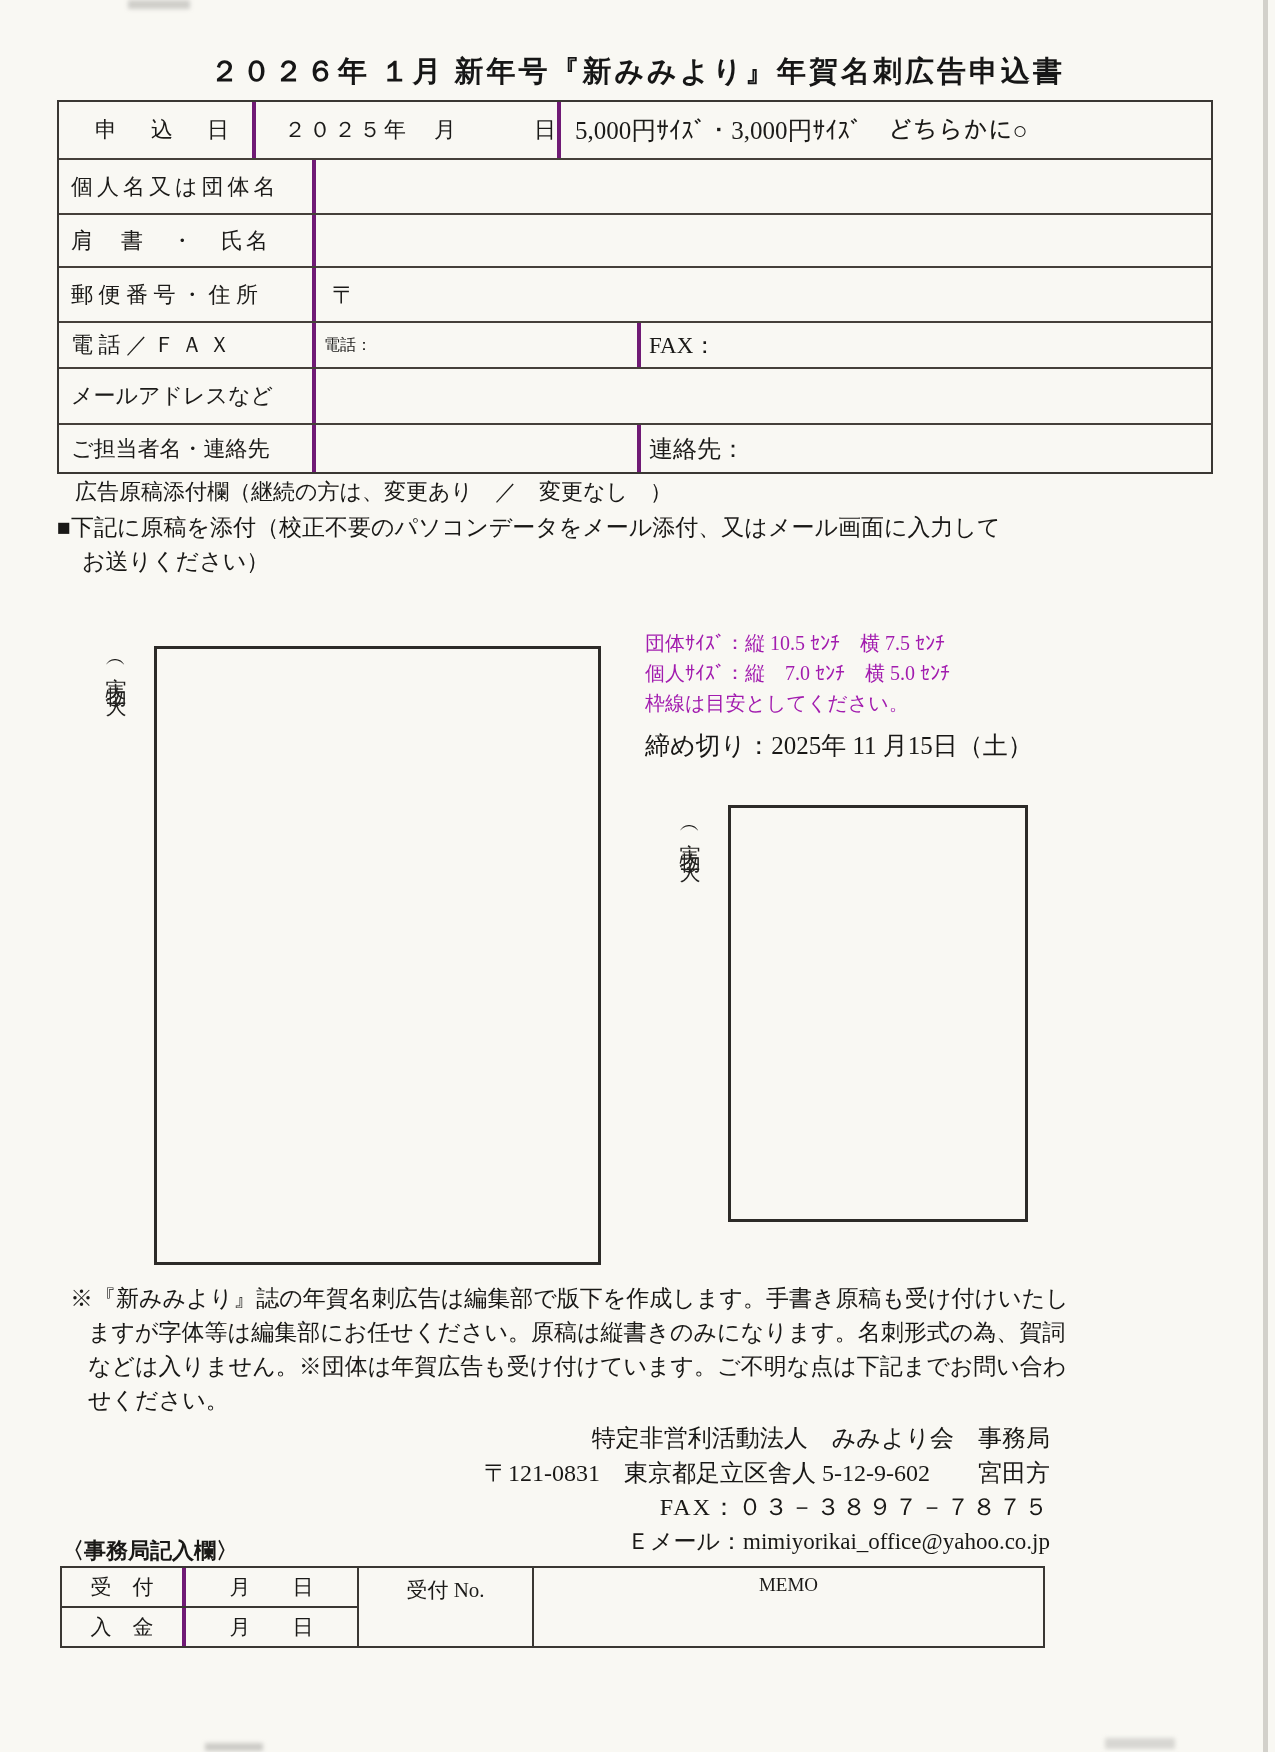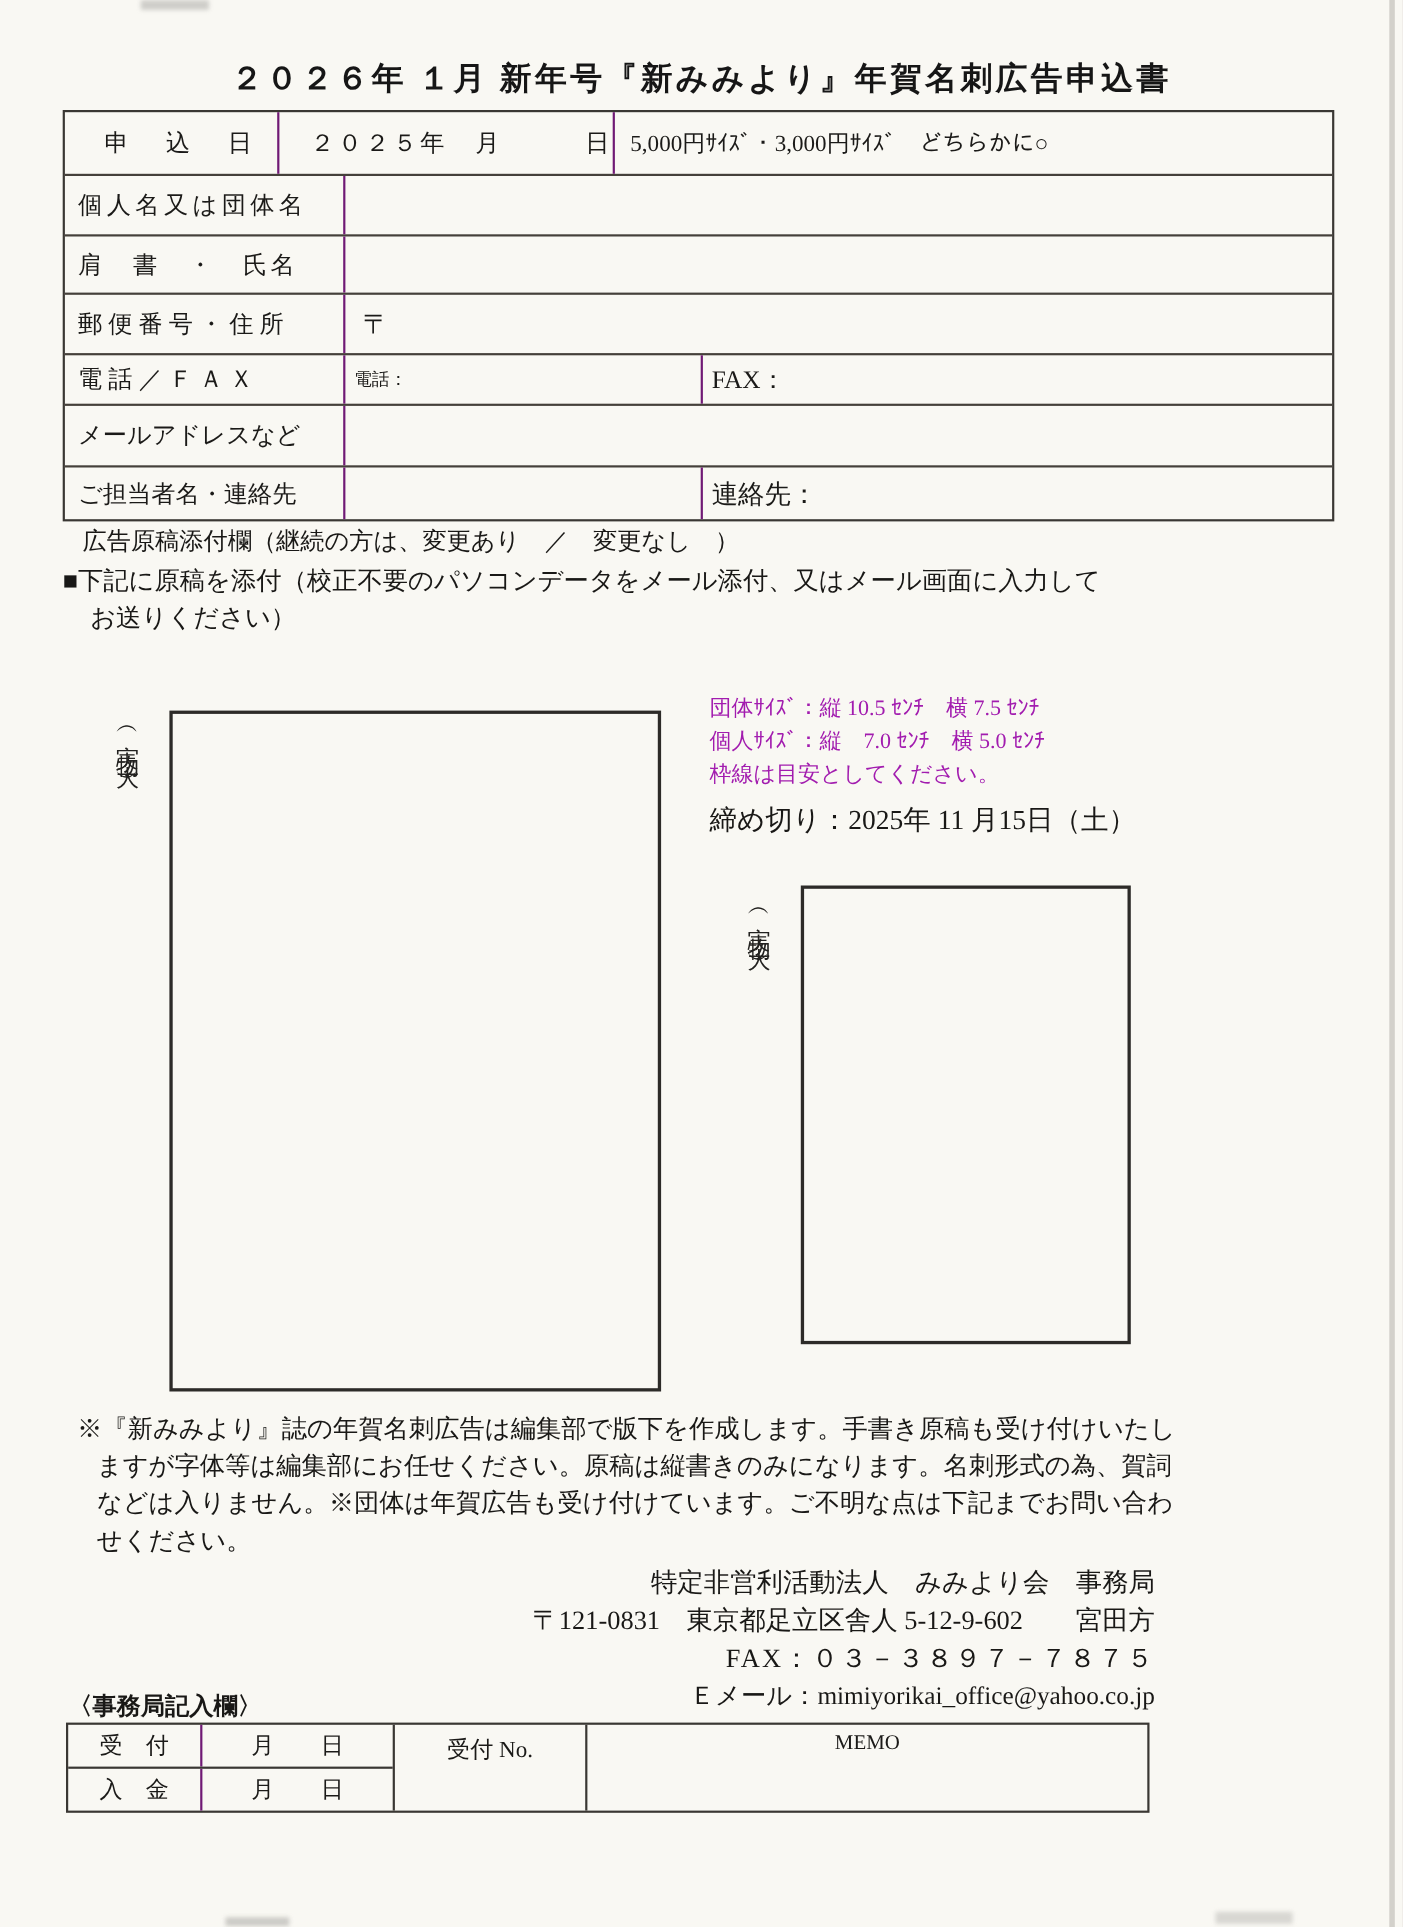--- a/index.html
+++ b/index.html
@@ -15,21 +15,21 @@
     font-weight:bold; color:#161616;
   }
   
   .main-table { border:2px solid #3a3733; background:transparent; }
   .mrow { display:flex; border-top:2px solid #45403a; box-sizing:border-box; }
   .mrow.first { border-top:none; }
   .cell {
     box-sizing:border-box; display:flex; align-items:center;
     font-size:22px; white-space:pre; overflow:hidden;
   }
-  .cell.bl { border-left:2px solid #701a75; }
+  .cell.bl { border-left:4px solid #701a75; }
   .label-cell { padding-left:12px; }
   
   .admin-table { border:2px solid #3a3733; display:flex; }
   .atext { font-size:21px; white-space:pre; }
   .vtext {
     writing-mode:vertical-rl; text-orientation:mixed;
     font-size:21px; letter-spacing:9px; color:#22211f;
   }
   .draft-box { border:3px solid #2d2b28; background:transparent; }
   .infoline { font-size:20px; white-space:pre; color:#a21caf; }
@@ -46,21 +46,21 @@
   <div class="abs artifact" style="left:205px;top:1743px;width:58px;height:8px;background:#b9b8b4;filter:blur(2px);opacity:.7;"></div>
   <div class="abs artifact" style="left:1105px;top:1738px;width:70px;height:11px;background:#c2c1bd;filter:blur(2px);opacity:.6;"></div>
 
   <div class="abs title" style="left:0;top:52px;">２０２６年 １月 新年号『新みみより』年賀名刺広告申込書</div>
 
   <div class="abs main-table" style="left:57px;top:100px;width:1156px;">
 
     <div class="mrow first" style="height:56px;">
       <div class="cell" style="width:193px;padding-left:36px;letter-spacing:6px;">申　込　日</div>
       <div class="cell bl" style="width:305px;padding-left:28px;letter-spacing:3px;">２０２５年　月　　　日</div>
-      <div class="cell bl" style="flex:1;padding-left:14px;font-size:21px;">5,000円ｻｲｽﾞ・3,000円ｻｲｽﾞ　どちらかに○</div>
+      <div class="cell bl" style="flex:1;padding-left:14px;font-size:25px;">5,000円ｻｲｽﾞ・3,000円ｻｲｽﾞ　どちらかに○</div>
     </div>
 
     <div class="mrow" style="height:55px;">
       <div class="cell label-cell" style="width:253px;letter-spacing:4px;">個人名又は団体名</div>
       <div class="cell bl" style="flex:1;"></div>
     </div>
 
     <div class="mrow" style="height:53px;">
       <div class="cell label-cell" style="width:253px;letter-spacing:3px;">肩　書　・　氏名</div>
       <div class="cell bl" style="flex:1;"></div>

